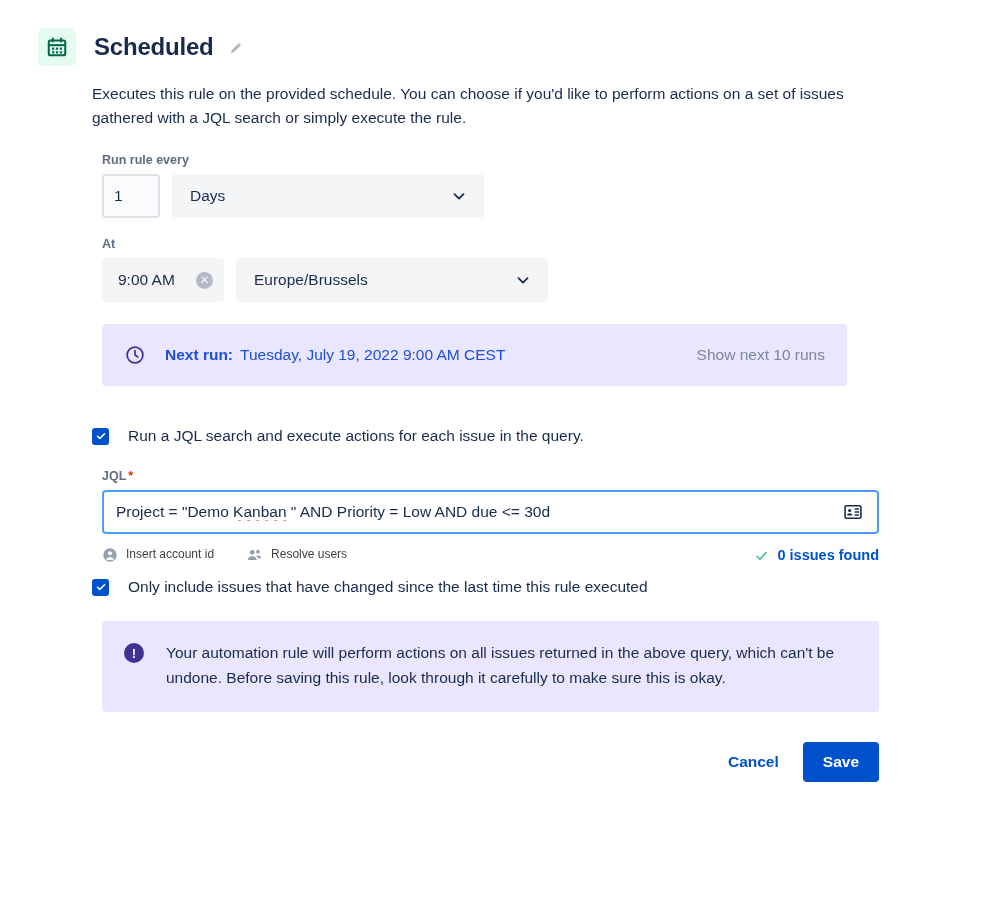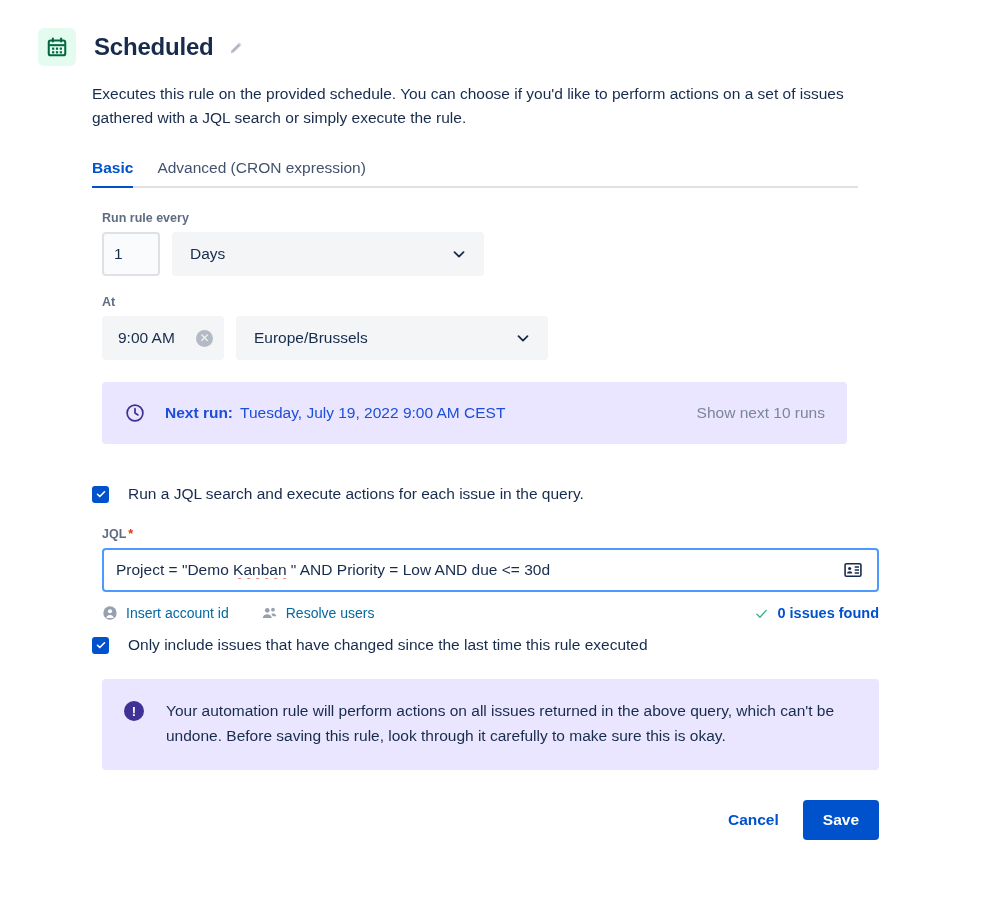--- a/index.html
+++ b/index.html
@@ -286,22 +286,22 @@
   .jql-links {
     width: 777px;
     box-sizing: border-box;
     display: flex;
     align-items: center;
     margin-top: 13px;
   }
   .jql-link {
     display: flex;
     align-items: flex-start;
-    color: #0369a1;
-    font-size: 14px;
+    color: #404040;
+    font-size: 12px;
     cursor: pointer;
     font-weight: 500;
   }
   .jql-link .li {
     margin-right: 8px;
     display: flex;
     align-items: center;
     flex: 0 0 auto;
   }
   .jql-link + .jql-link { margin-left: 32px; }
@@ -407,24 +407,20 @@
         <svg width="17" height="17" viewBox="0 0 24 24" aria-hidden="true">
           <path d="M4 20l1.2-4.2L16 5l3 3L8.2 18.8 4 20z" fill="#B3BAC5"></path>
           <path d="M15.2 5.8l3 3" stroke="#FFFFFF" stroke-width="1.2"></path>
         </svg>
       </span>
     </div>
   </div>
 
   <div class="description">Executes this rule on the provided schedule. You can choose if you'd like to perform actions on a set of issues gathered with a JQL search or simply execute the rule.</div>
 
-  <div class="tabs">
-    <div class="tab active">Basic</div>
-    <div class="tab">Advanced (CRON expression)</div>
-  </div>
 
   <div class="form-area">
 
     <div>
       <div class="field-label">Run rule every</div>
       <div class="row">
         <input class="num-input" type="text" value="1" style="">
         <div class="select-box w-freq">
           <span>Days</span>
           <span class="chev">

